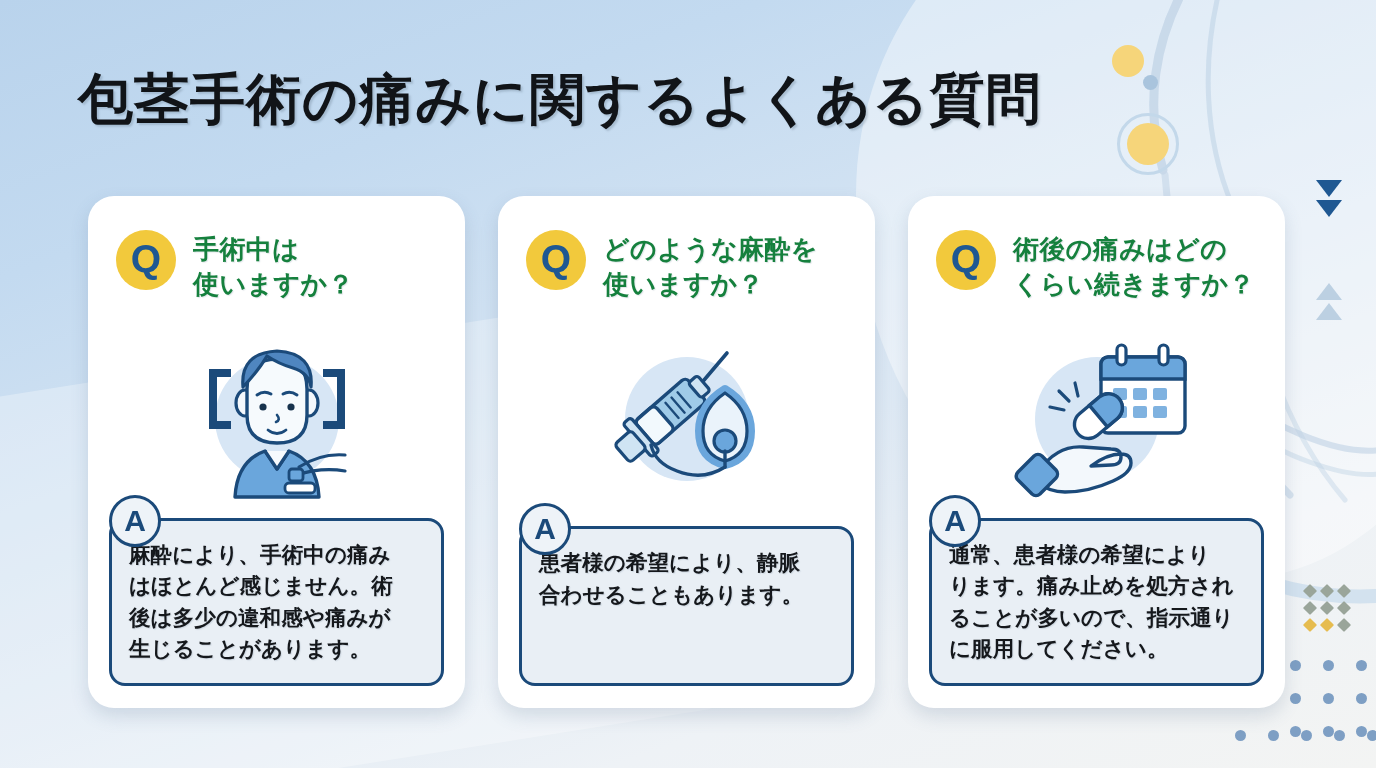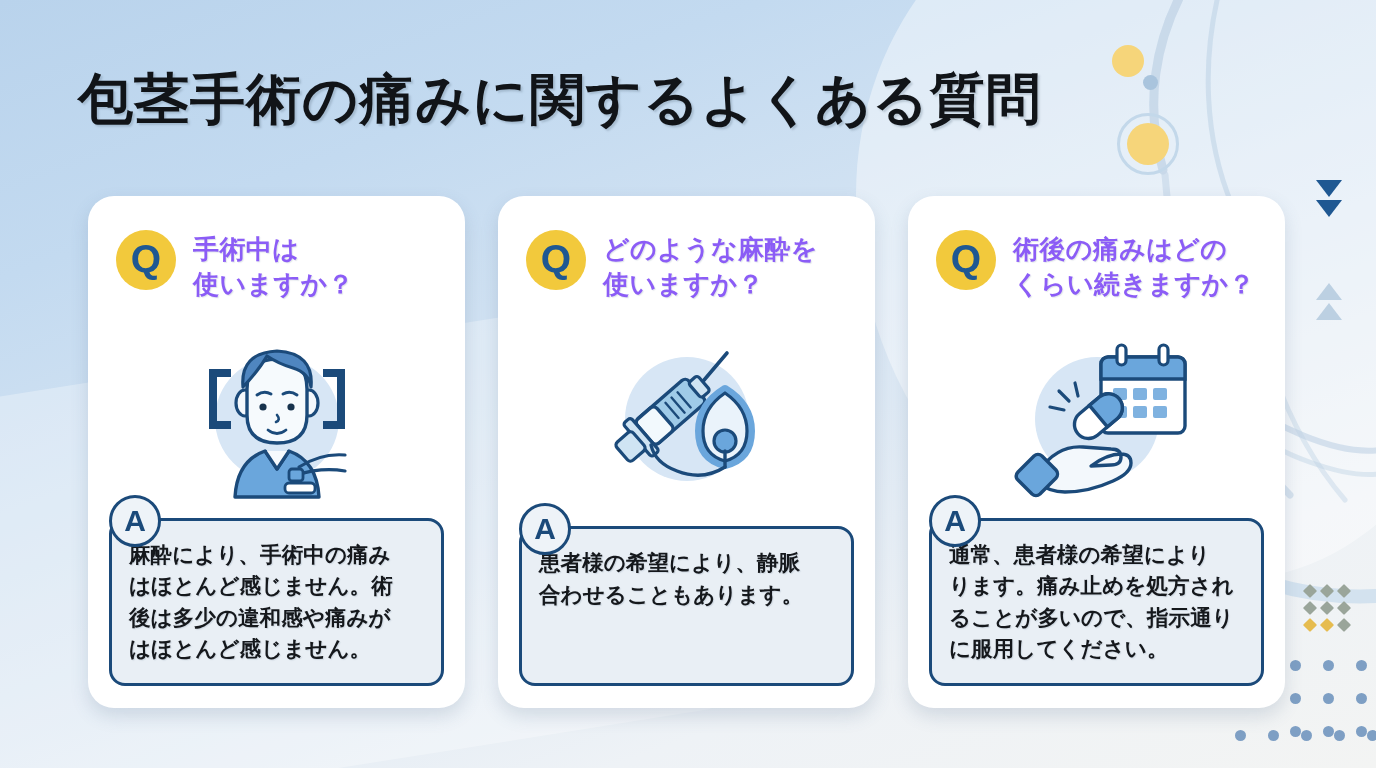--- a/index.html
+++ b/index.html
@@ -165,21 +165,21 @@
     font-weight: 700;
     color: #1f5892;
     line-height: 1;
     padding-bottom: 3px;
     box-sizing: border-box;
   }
   .q-text {
     font-size: 26px;
     font-weight: 700;
     line-height: 1.33;
-    color: #8b5cf6;
+    color: #15803d;
     letter-spacing: 0.4px;
     padding-top: 2px;
     text-shadow: 1px 1px 1px rgba(120,140,160,0.22);
   }
 
   .illus {
     position: absolute;
     left: 0;
     right: 0;
     top: 135px;
@@ -338,21 +338,21 @@
         </svg>
       </div>
 
       <div class="answer-wrap">
         <div class="a-badge">A</div>
         <div class="a-box">
           <div class="a-text">
             <div>麻酔により、手術中の痛み</div>
             <div>はほとんど感じません。術</div>
             <div>後は多少の違和感や痛みが</div>
-            <div>はほとんど感じません。</div>
+            <div>生じることがあります。</div>
           </div>
         </div>
       </div>
     </div>
 
     <div class="card">
       <div class="q-head">
         <div class="q-badge">Q</div>
         <div class="q-text">
           <div>どのような麻酔を</div>

